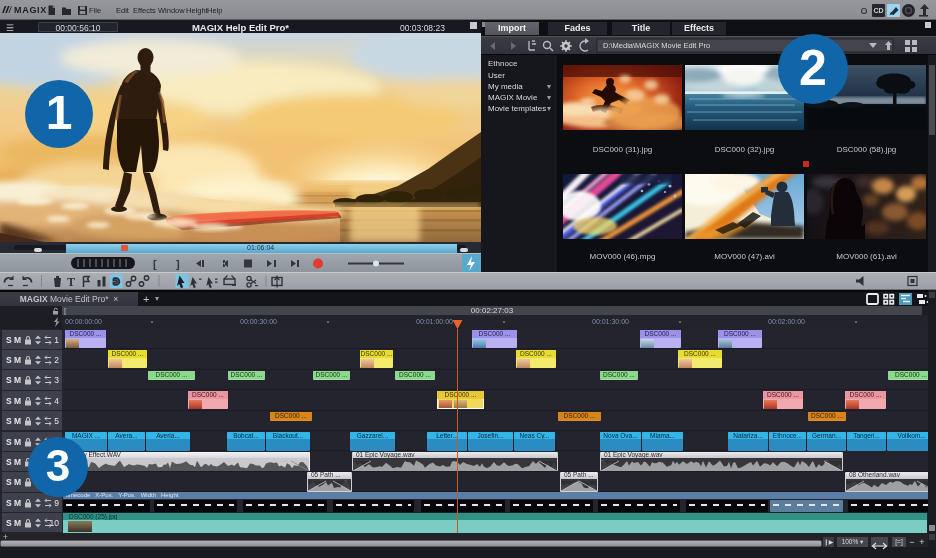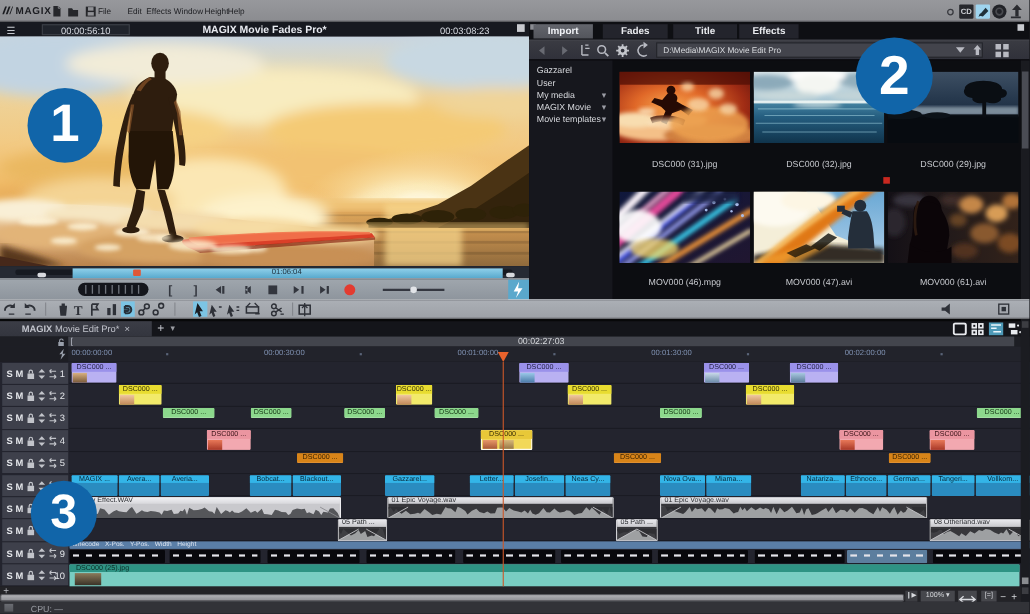--- a/index.html
+++ b/index.html
@@ -73,21 +73,21 @@
     <circle cx="50.5" cy="8.5" r="6.5" fill="#222328"></circle>
         <circle cx="50.5" cy="8.5" r="3" fill="none" stroke="#4a4b50" stroke-width="1.5"></circle>
     <path d="M65 13V7h-3l4.5-5 4.5 5h-3v6z" fill="#2a2b30"></path>
         <rect x="61" y="13" width="9" height="1.6" fill="#2a2b30"></rect>
   </svg>
 </div>
 
 <div class="abs" id="prevtitle">
   <div class="abs" style="left:6px;top:3px;color:#c6c9cf">☰</div>
   <div class="abs" style="left:38px;top:1.5px;width:80px;height:10px;border:1px solid #3c4048;background:#20242c;text-align:center;line-height:10px;font-size:8.5px;color:#d8dbe2">00:00:56:10</div>
-  <div class="abs" style="left:0;top:2px;width:481px;text-align:center;font-weight:bold;font-size:9.5px;color:#e8eaf0">MAGIX Movie Fades Pro*</div>
+  <div class="abs" style="left:0;top:2px;width:481px;text-align:center;font-weight:bold;font-size:9.5px;color:#e8eaf0">MAGIX Help Edit Pro*</div>
   <div class="abs" style="left:400px;top:2.5px;font-size:8.5px;color:#d8dbe2">00:03:08:23</div>
   <div class="abs" style="left:470px;top:2px;width:7px;height:7px;background:#c8cacf"></div>
 </div>
 
 <div class="abs" id="video">
 <svg width="481" height="209" viewBox="0 0 481 209">
   <defs>
     <linearGradient id="sky" x1="0" y1="0" x2="0" y2="1">
       <stop offset="0" stop-color="#c8d4e0"></stop>
             <stop offset="0.12" stop-color="#dcd8c2"></stop>
@@ -301,21 +301,21 @@
       <path d="M406 13V8h-2l3.5-4 3.5 4h-2v5z" fill="#b8bac2"></path>
       <g fill="#b8bac2">
             <rect x="424" y="3" width="5" height="5"></rect>
             <rect x="431" y="3" width="5" height="5"></rect>
             <rect x="424" y="10" width="5" height="5"></rect>
             <rect x="431" y="10" width="5" height="5"></rect>
           </g>
     </svg>
   </div>
   <div id="mpside">
-    <div class="abs" style="left:7px;top:4px">Gazzarel</div>
+    <div class="abs" style="left:7px;top:4px">Ethnoce</div>
     <div class="abs" style="left:7px;top:16px">User</div>
     <div class="abs" style="left:7px;top:27px">My media</div>
     <div class="abs" style="left:7px;top:38px">MAGIX Movie</div>
     <div class="abs" style="left:7px;top:49px">Movie templates</div>
     <div class="abs" style="left:66px;top:27px;color:#9a9ca4">▾</div>
     <div class="abs" style="left:66px;top:38px;color:#9a9ca4">▾</div>
     <div class="abs" style="left:66px;top:49px;color:#9a9ca4">▾</div>
   </div>
   <div id="mpitems">
     <div class="thumb" id="th1" style="left:6px;top:10px"><svg width="119" height="65" viewBox="0 0 119 65">
@@ -406,21 +406,21 @@
       <path d="M0 44 C30 40 70 40 119 42 L119 65 L0 65 z" fill="#070b10"></path>
       <g fill="#0a0e13">
         <rect x="86" y="12" width="3.5" height="30"></rect>
         <path d="M70 16 C70 6 104 6 104 16 C110 16 110 24 103 24 C104 28 96 30 90 28 C84 30 76 28 77 24 C70 24 68 18 70 16 z"></path>
       </g>
       <ellipse cx="14" cy="39" rx="17" ry="4.5" fill="#0c1218"></ellipse>
       <ellipse cx="45" cy="40" rx="12" ry="3" fill="#0c1218"></ellipse>
     </svg></div>
     <div class="tlabel" style="left:6px;top:90px">DSC000 (31).jpg</div>
     <div class="tlabel" style="left:128px;top:90px">DSC000 (32).jpg</div>
-    <div class="tlabel" style="left:250px;top:90px">DSC000 (29).jpg</div>
+    <div class="tlabel" style="left:250px;top:90px">DSC000 (58).jpg</div>
     <div class="abs" style="left:246px;top:106px;width:6px;height:6px;background:#c82820"></div>
     <div class="thumb" id="th4" style="left:6px;top:119px"><svg width="119" height="65" viewBox="0 0 119 65">
       <defs>
               <linearGradient id="t4b" x1="0" y1="0" x2="1" y2="1">
                 <stop offset="0" stop-color="#10183c"></stop>
                 <stop offset="1" stop-color="#201630"></stop>
               </linearGradient>
       <filter id="tb4">
                 <feGaussianBlur stdDeviation="1.8"></feGaussianBlur>
               </filter>
@@ -1079,24 +1079,20 @@
   <div class="abs" style="left:823px;top:4px;width:11px;height:10px;background:#3c3d42;color:#d8dade;font-size:6px;text-align:center;line-height:10px">❙▶</div>
   <div class="abs" style="left:837px;top:4px;width:31px;height:10px;background:#46474c;color:#d8dade;font-size:6.5px;text-align:center;line-height:10px">100% ▾</div>
   <div class="abs" style="left:871px;top:4px;width:17px;height:10px;background:#46474c"><svg width="17" height="10" viewBox="0 0 17 10">
           <path d="M1.5 5h14M5 2L1.5 5L5 8M12 2l3.5 3L12 8" stroke="#d8dade" stroke-width="1.2" fill="none"></path>
         </svg></div>
   <div class="abs" style="left:892px;top:4px;width:14px;height:10px;background:#46474c;color:#d8dade;font-size:6.5px;text-align:center;line-height:10px">[=]</div>
   <div class="abs" style="left:908px;top:4px;width:8px;height:10px;color:#d8dade;font-size:9px;text-align:center;line-height:10px">−</div>
   <div class="abs" style="left:918px;top:4px;width:8px;height:10px;color:#d8dade;font-size:9px;text-align:center;line-height:10px">+</div>
 </div>
 
-<div class="abs" id="statusbar">
-  <div class="abs" style="left:4px;top:2px;width:8px;height:7px;background:linear-gradient(#6a6c72,#55575c)"></div>
-  <div class="abs" style="left:28px;top:1.5px">CPU: —</div>
-</div>
 
 <div class="abs" style="left:928px;top:290px;width:8px;height:257px;background:#1b1c21">
   <div class="abs" style="left:1px;top:2px;width:6px;height:6px;background:#3c3d42"></div>
   <div class="abs" style="left:1px;top:235px;width:6px;height:6px;background:#8a8c90"></div>
   <div class="abs" style="left:1px;top:244px;width:6px;height:6px;background:#3c3d42"></div>
 </div>
 
 <div class="bignum" style="left:25px;top:80px;width:68px;height:68px;font-size:48px;line-height:66px;">1</div>
 <div class="bignum" style="left:778px;top:34px;width:70px;height:70px;font-size:50px;line-height:68px;">2</div>
 <div class="bignum" style="left:28px;top:437px;width:60px;height:60px;font-size:44px;line-height:58px;">3</div>

